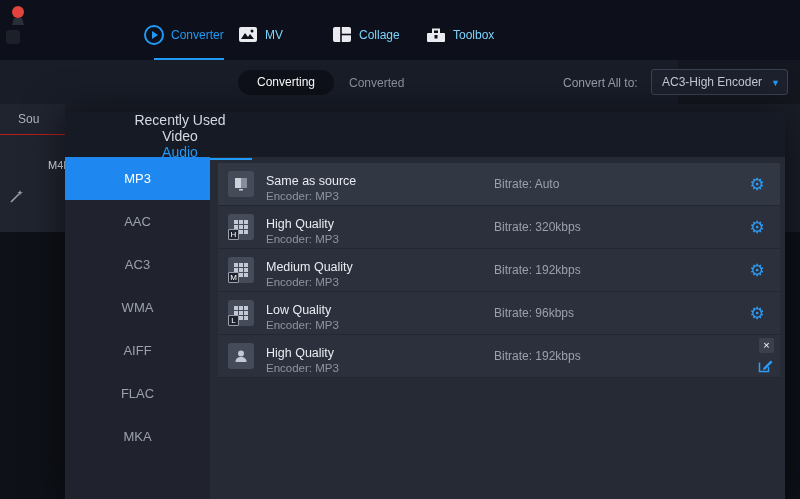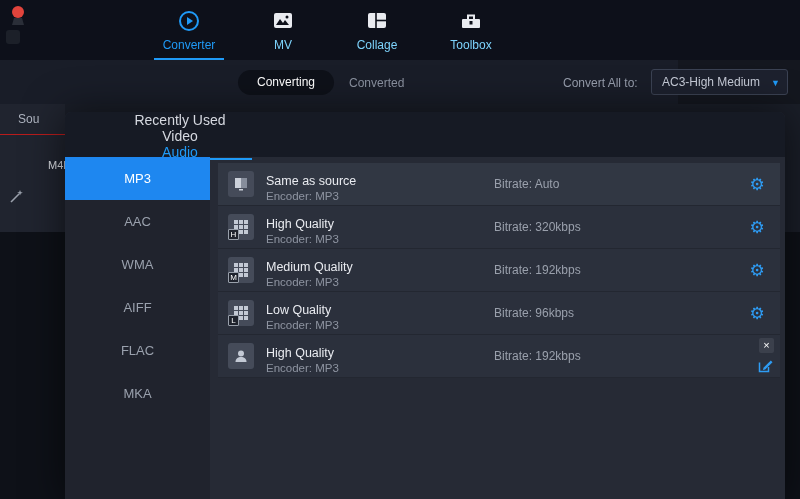--- a/index.html
+++ b/index.html
@@ -5,21 +5,21 @@
   * { margin:0; padding:0; box-sizing:border-box; }
   html,body { background:#000; }
   body { font-family:"Liberation Sans", sans-serif; }
   .app { position:relative; width:800px; height:499px; overflow:hidden; background:#14171f; }
 
   
   .topbar { position:absolute; left:0; top:0; width:800px; height:60px; background:#0d101a; }
   .applogo { position:absolute; left:10px; top:5px; width:16px; height:22px; }
   .menu-chip { position:absolute; left:6px; top:30px; width:14px; height:14px; background:#1c2029; border-radius:3px; }
   .main-tabs { position:absolute; left:142px; top:3px; display:flex; }
-  .main-tab { width:94px; height:57px; display:flex; flex-direction:column; align-items:center; gap:5px; padding-top:6px; position:relative; cursor:pointer; }
+  .main-tab { width:94px; height:57px; display:flex; flex-direction:row; align-items:center; gap:5px; padding-top:6px; position:relative; cursor:pointer; }
   .main-tab .lbl { font-size:12px; color:#7dd3fc; }
   .main-tab.active .lbl { color:#1f9af7; }
   .main-tab.active::after { content:""; position:absolute; left:12px; right:12px; bottom:0; height:2px; background:#1f9af7; }
 
   
   .subbar { position:absolute; left:0; top:60px; width:678px; height:44px; background:#191d28; }
   .pill { position:absolute; left:238px; top:10px; height:25px; line-height:25px; padding:0 19px; border-radius:13px; background:#0e1119; color:#fff; font-size:12px; cursor:pointer; }
   .converted-tab { position:absolute; left:349px; top:16px; font-size:12px; color:#8b92a0; cursor:pointer; }
   .ca-label { position:absolute; left:563px; top:16px; font-size:12px; color:#97
 9eac; color:#979eac; }
@@ -104,21 +104,21 @@
         <span class="lbl">Toolbox</span>
       </div>
     </div>
   </div>
 
   <div class="subbar">
     <div class="pill">Converting</div>
     <div class="converted-tab">Converted</div>
     <div class="ca-label">Convert All to:</div>
     <div class="dropdown">
-      <span>AC3-High Medium</span>
+      <span>AC3-High Encoder</span>
       <span class="arrow">▼</span>
     </div>
   </div>
 
   <div class="bg-band"></div>
   <div class="bg-lower"></div>
   <div class="strip">
     <div class="strip-head">Sou</div>
     <div class="file-badge">M4B</div>
     <svg class="wand" viewBox="0 0 16 16">
@@ -131,20 +131,21 @@
     <div class="panel-tabs">
       <div class="ptab">Recently Used</div>
       <div class="ptab">Video</div>
       <div class="ptab active">Audio</div>
       <div class="ptab">Device</div>
     </div>
 
     <div class="formats">
       <div class="fmt selected">MP3</div>
       <div class="fmt">AAC</div>
+      <div class="fmt">AC3</div>
       <div class="fmt">WMA</div>
       <div class="fmt">AIFF</div>
       <div class="fmt">FLAC</div>
       <div class="fmt">MKA</div>
     </div>
 
     <div class="presets">
 
       <div class="row hl">
         <div class="tile">

